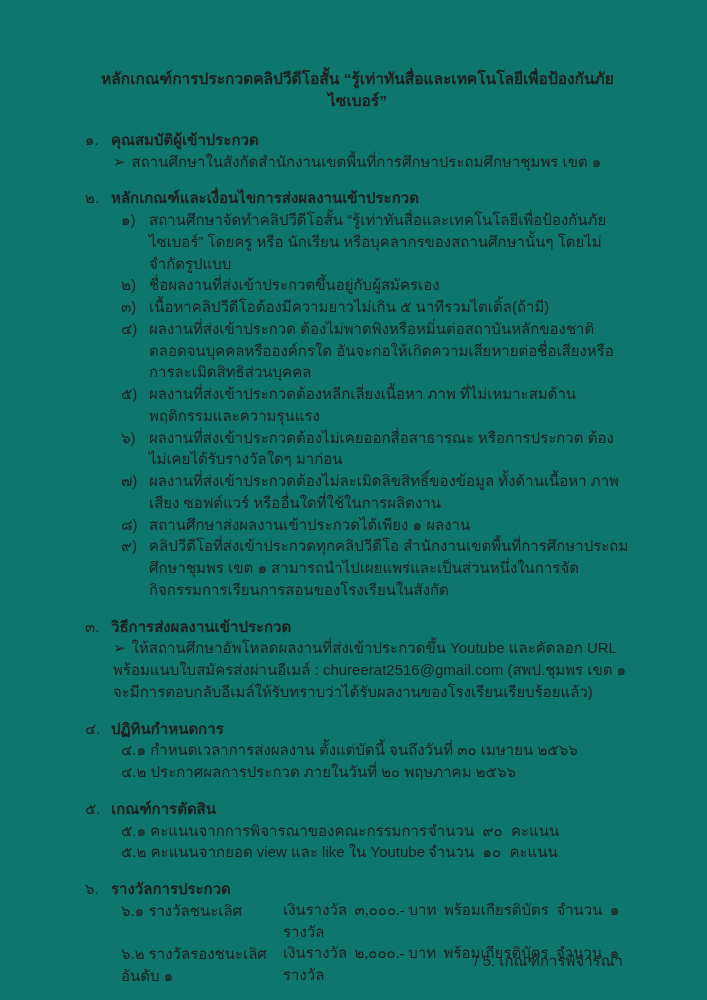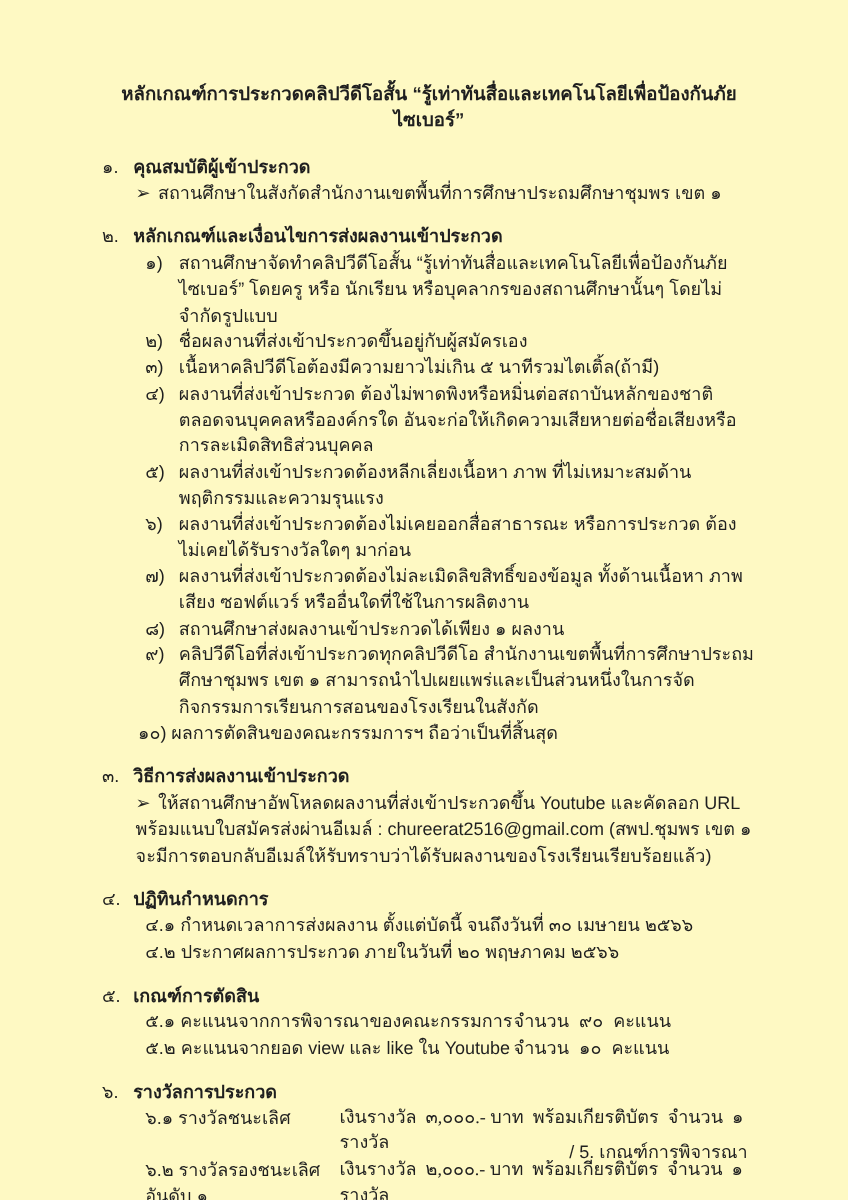--- a/index.html
+++ b/index.html
@@ -1,20 +1,20 @@
 <!DOCTYPE html>
 <html lang="th"><head>
 <meta charset="utf-8">
 <style>
   html,body{margin:0;padding:0;background:#e8e8e8;}
   .page{
     position:relative;
     width:707px;height:1000px;
     margin:0 auto;
-    background:#fef9c3;
+    background:#0f766e;
     color:#1f1f1f;
     font-family:"Liberation Sans",sans-serif;
     font-size:15px;
     line-height:1.45;
     padding:68px 77px 0 85px;
     box-sizing:border-box;
     overflow:hidden;
   }
   .doc-title{
     text-align:center;
@@ -97,24 +97,20 @@
       <span class="it">ผลงานที่ส่งเข้าประกวดต้องไม่ละเมิดลิขสิทธิ์ของข้อมูล ทั้งด้านเนื้อหา ภาพ เสียง ซอฟต์แวร์ หรืออื่นใดที่ใช้ในการผลิตงาน</span>
     </div>
     <div class="num-item">
       <span class="in">๘)</span>
       <span class="it">สถานศึกษาส่งผลงานเข้าประกวดได้เพียง  ๑  ผลงาน</span>
     </div>
     <div class="num-item">
       <span class="in">๙)</span>
       <span class="it">คลิปวีดีโอที่ส่งเข้าประกวดทุกคลิปวีดีโอ  สำนักงานเขตพื้นที่การศึกษาประถมศึกษาชุมพร เขต ๑ สามารถนำไปเผยแพร่และเป็นส่วนหนึ่งในการจัดกิจกรรมการเรียนการสอนของโรงเรียนในสังกัด</span>
     </div>
-    <div class="num-item wide-num">
-      <span class="in">๑๐)</span>
-      <span class="it">ผลการตัดสินของคณะกรรมการฯ ถือว่าเป็นที่สิ้นสุด</span>
-    </div>
   </div>
 
   <div class="section">
     <div class="sec-head">
       <span class="sec-num">๓.</span>
       <span class="sec-title">วิธีการส่งผลงานเข้าประกวด</span>
     </div>
     <div class="arrow-para">
       <span class="arrow-glyph">➢</span><span>ให้สถานศึกษาอัพโหลดผลงานที่ส่งเข้าประกวดขึ้น Youtube  และคัดลอก URL พร้อมแนบใบสมัครส่งผ่านอีเมล์ : chureerat2516@gmail.com  (สพป.ชุมพร เขต ๑ จะมีการตอบกลับอีเมล์ให้รับทราบว่าได้รับผลงานของโรงเรียนเรียบร้อยแล้ว)</span>
     </div>

